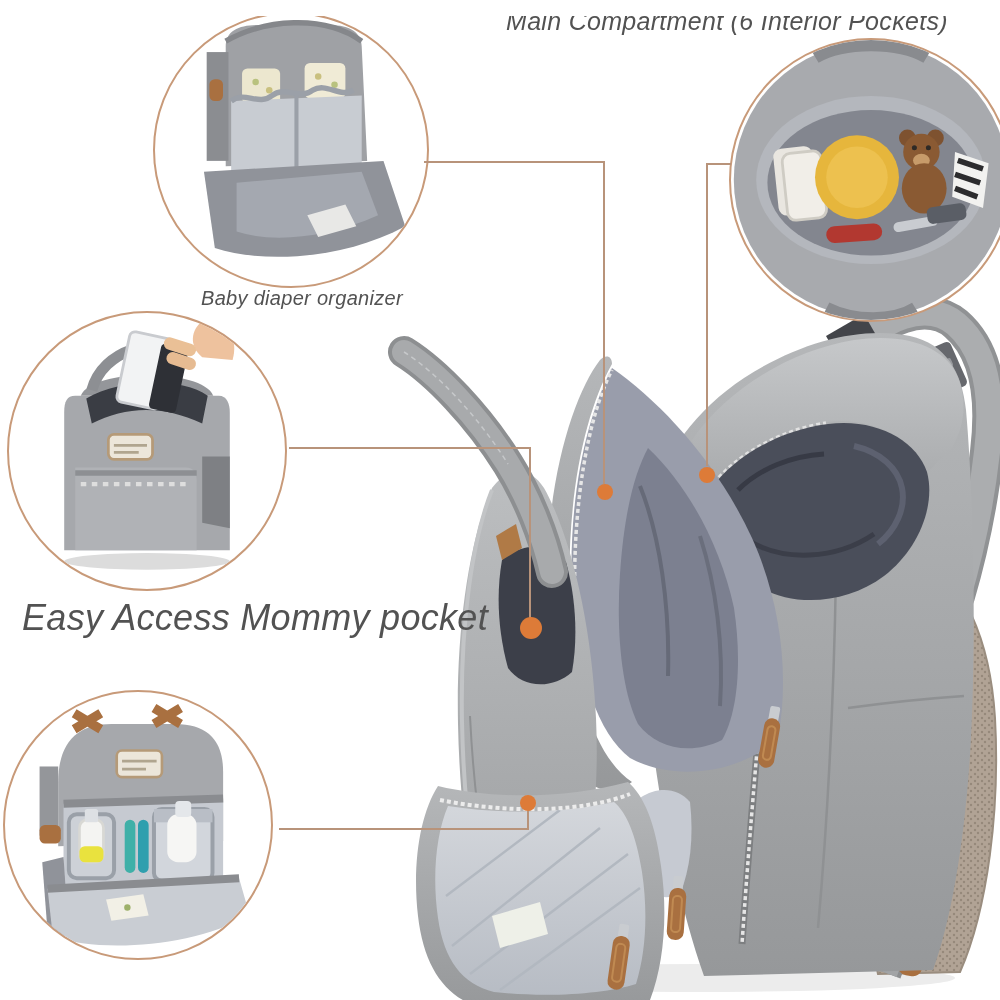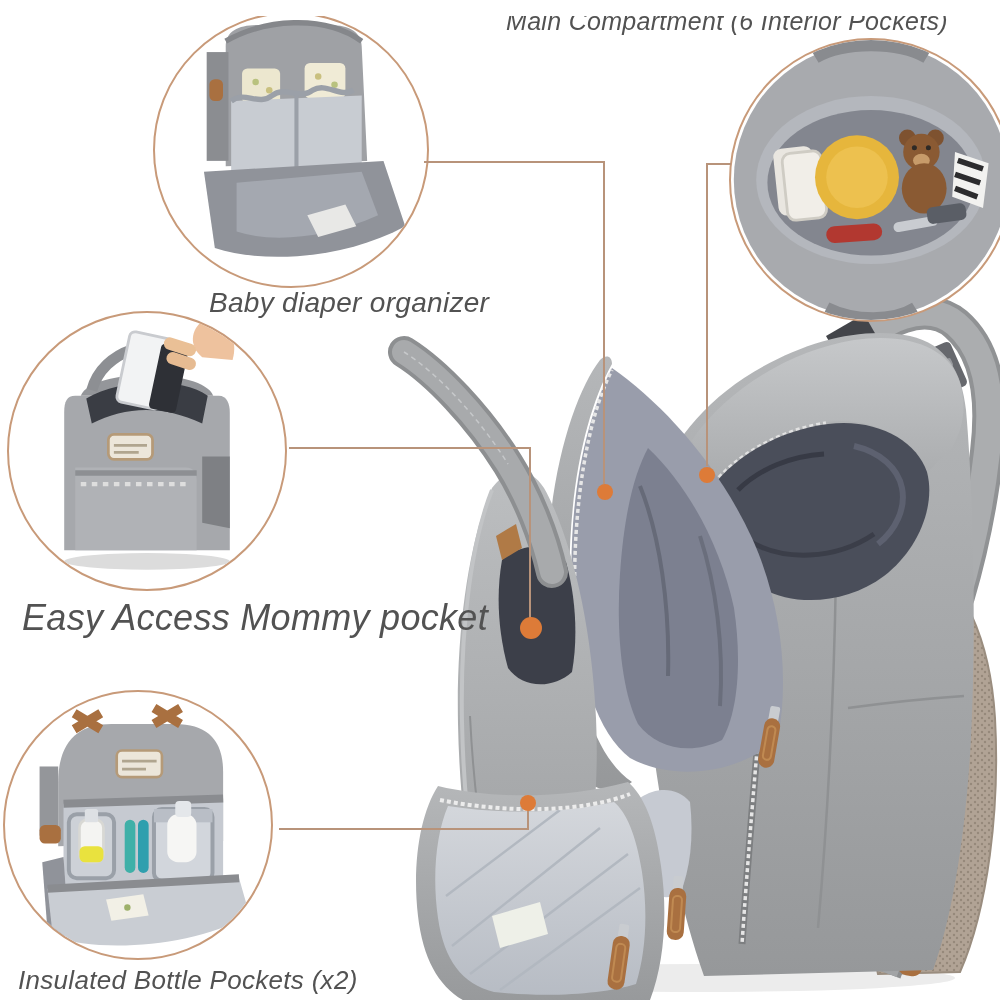--- a/index.html
+++ b/index.html
@@ -9,21 +9,21 @@
   .layer{position:absolute;left:0;top:0;width:1000px;height:1000px;}
   .callout-circle{position:absolute;border:2px solid var(--circle-border,#c89a79);
       border-radius:50%;background:#fff;overflow:hidden;box-sizing:border-box;}
   .callout-circle svg{width:100%;height:100%;display:block;}
   .c1{left:153px;top:-4px;width:276px;height:276px;}
   .c2{left:729px;top:22px;width:284px;height:284px;}
   .c3{left:7px;top:295px;width:280px;height:280px;}
   .c4{left:3px;top:674px;width:270px;height:270px;}
   .label{position:absolute;color:var(--label-color,#525252);white-space:nowrap;letter-spacing:.3px;}
   .l-main{left:506px;top:-9px;font-size:25px;}
-  .l-diaper{left:201px;top:271px;font-size:28px;margin-left:8px;}
+  .l-diaper{left:201px;top:271px;font-size:20px;}
   .l-mommy{left:22px;top:581px;font-size:36px;}
   .l-bottle{left:18px;top:949px;font-size:26px;}
 </style>
 </head>
 <body>
 
 <div class="stage">
 
   <svg class="layer" viewBox="0 0 1000 1000">
     <defs>
@@ -260,15 +260,14 @@
       <circle cx="605" cy="476" r="8"></circle>
       <circle cx="707" cy="459" r="8"></circle>
       <circle cx="531" cy="612" r="11"></circle>
       <circle cx="528" cy="787" r="8"></circle>
     </g>
   </svg>
 
   <div class="label l-main">Main Compartment (6 Interior Pockets)</div>
   <div class="label l-diaper">Baby diaper organizer</div>
   <div class="label l-mommy">Easy Access Mommy pocket</div>
-  <div class="label l-bottle">Insulated Bottle Pockets (x2)</div>
 
 </div>
 
 </body></html>

